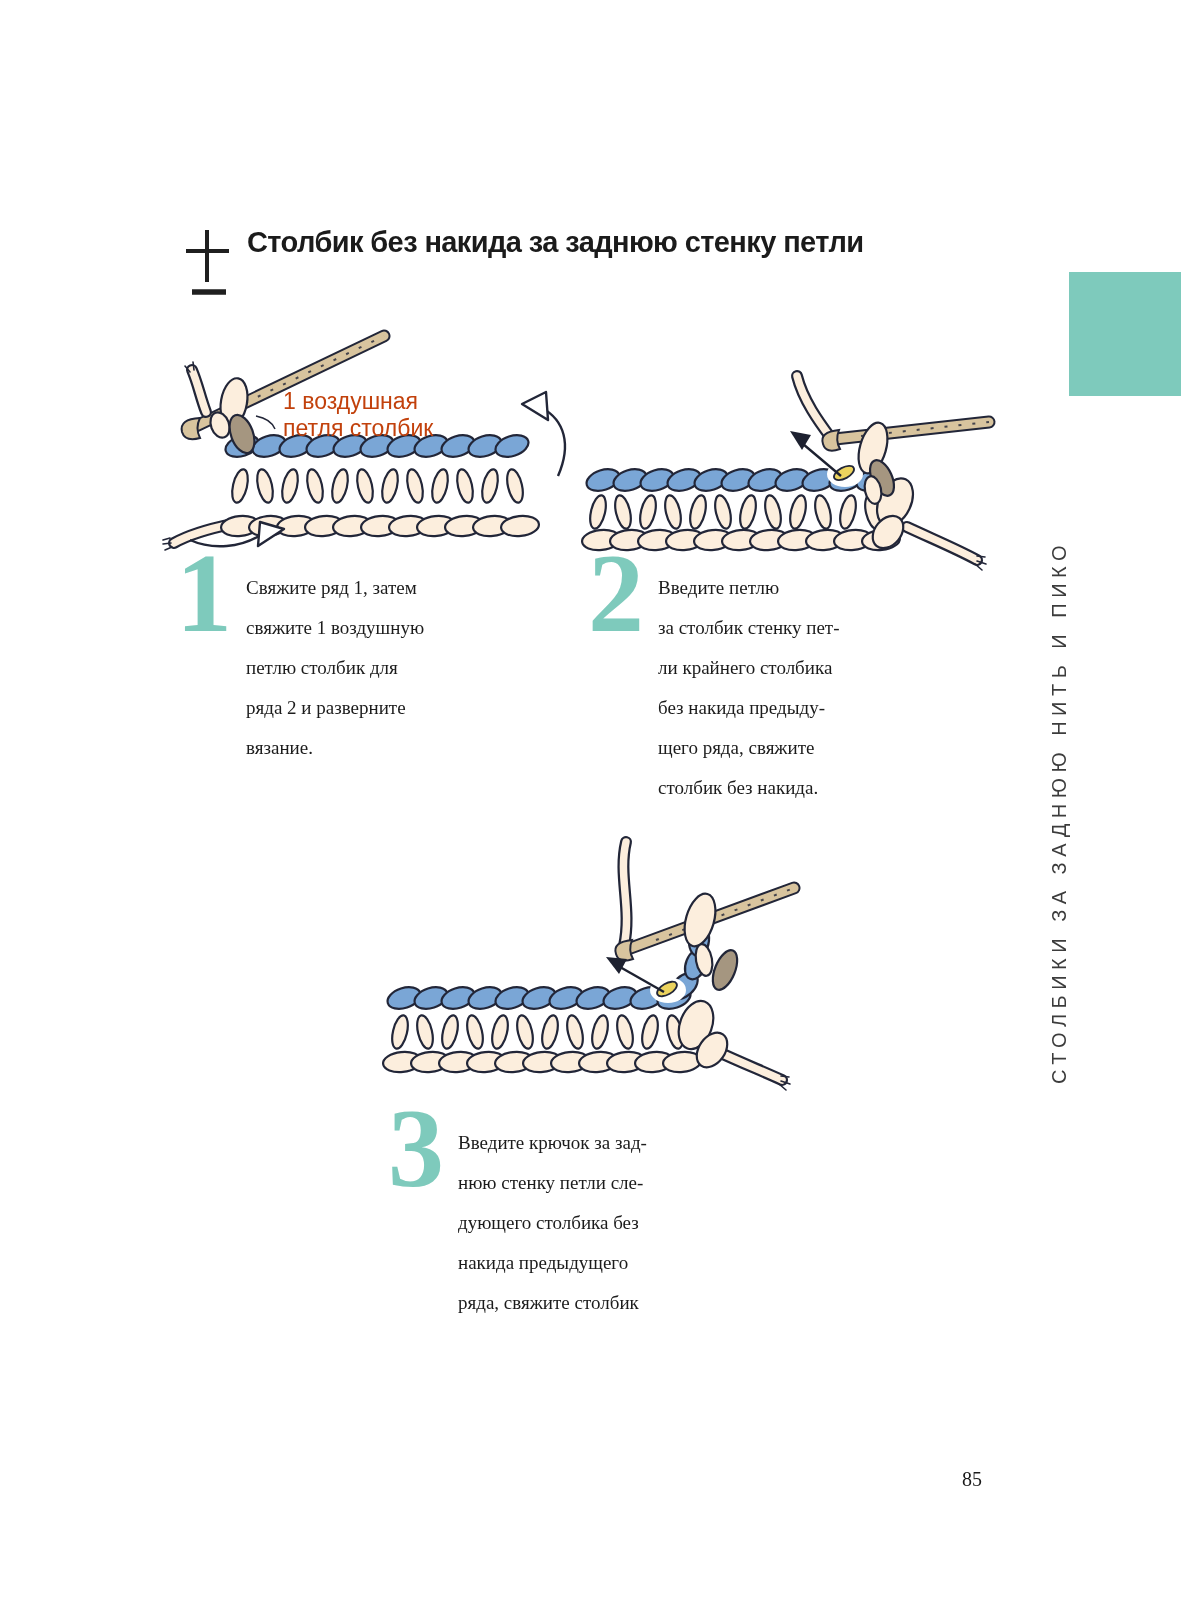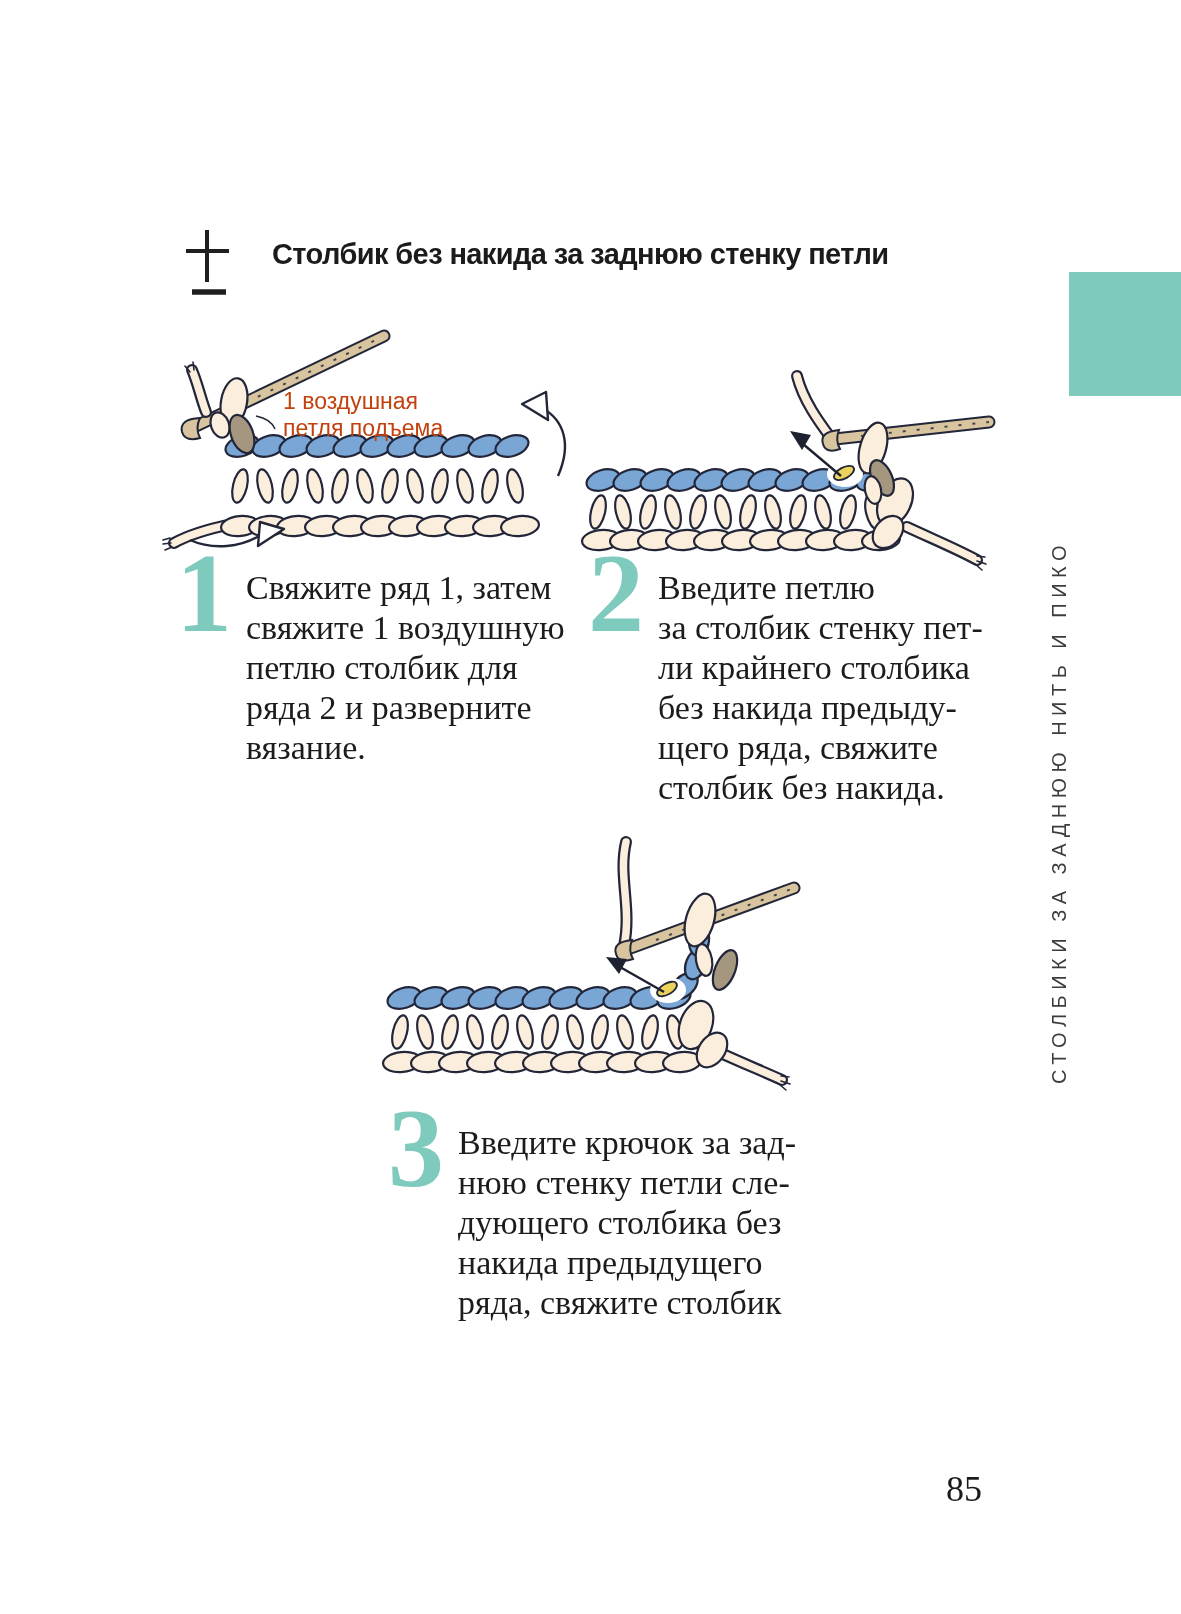--- a/index.html
+++ b/index.html
@@ -13,47 +13,47 @@
   }
   *{margin:0;padding:0;box-sizing:border-box}
   html,body{background:#ffffff}
   .page{
     position:relative;width:1181px;height:1614px;background:#ffffff;
     overflow:hidden;font-family:"Liberation Serif",serif;color:var(--ink);
   }
   .abs{position:absolute}
   
   .title{
-    left:247px;top:238px;width:760px;
+    left:247px;top:226px;width:760px;
     font-family:"Liberation Sans",sans-serif;font-weight:bold;
-    font-size:29px;letter-spacing:-0.6px;color:#1b1b1b;margin-left:25px;
+    font-size:29px;letter-spacing:-0.6px;color:#1b1b1b;
   }
   
   .step-number{
     font-family:"Liberation Serif",serif;font-weight:bold;
     font-size:112px;line-height:90px;color:var(--accent-teal);
   }
-  .step-text{font-size:34px;line-height:40px;color:var(--ink)}
+  .step-text{font-size:19px;line-height:40px;color:var(--ink)}
   .step-text div{white-space:nowrap}
   
   .caption{
     font-family:"Liberation Sans",sans-serif;font-size:23px;line-height:27px;
     color:#c2410c;
   }
   
   .vertical-label{
     left:1038px;top:524px;height:560px;width:42px;
     writing-mode:vertical-rl;transform:rotate(180deg);
     font-family:"Liberation Sans",sans-serif;font-weight:100;
     font-size:20px;letter-spacing:5.5px;color:#3c3c3c;
     display:flex;align-items:center;justify-content:flex-start;
     white-space:nowrap;
   }
   .teal-square{left:1069px;top:272px;width:112px;height:124px;background:var(--accent-teal)}
-  .page-number{left:912px;top:1468px;width:70px;text-align:right;font-size:36px;color:#1a1a1a}
+  .page-number{left:912px;top:1468px;width:70px;text-align:right;font-size:20px;color:#1a1a1a}
   
   svg{display:block;overflow:visible}
   .blue{fill:var(--stitch-blue);stroke:#222638;stroke-width:2.2}
   .cream{fill:var(--yarn-cream);stroke:#222638;stroke-width:2.2}
   .taupe{fill:var(--yarn-taupe);stroke:#222638;stroke-width:2.2}
   .tan{fill:var(--hook-tan);stroke:#222638;stroke-width:2}
   .yellow{fill:var(--highlight-yellow);stroke:#222638;stroke-width:1.8}
   .flash{fill:#fff;stroke:none}
   .rod-outline{stroke:#222638;stroke-width:13;stroke-linecap:round}
   .rod-fill{stroke:var(--hook-tan);stroke-width:9;stroke-linecap:round}
@@ -163,21 +163,21 @@
     <g>
       <path class="arrow-open" d="M398,150 C412,118 404,94 382,82"></path>
       <polygon class="hollow-head" points="386,66 362,78 388,94"></polygon>
     </g>
     <g>
       <path class="arrow-open" d="M30,214 C52,224 82,222 102,208"></path>
       <polygon class="hollow-head" points="100,196 124,203 98,220"></polygon>
     </g>
   </svg>
   <div class="abs caption" style="left:283px;top:388px">1 воздушная</div>
-  <div class="abs caption" style="left:283px;top:415px">петля подъема</div>
+  <div class="abs caption" style="left:283px;top:415px">петля столбик</div>
 
   <svg class="abs" style="left:573px;top:372px" width="420" height="200" viewBox="0 0 420 200">
     <g>
       <path class="yarn-outline" d="M334,155 C362,168 386,178 404,188"></path>
       <path class="yarn-fill" d="M334,155 C362,168 386,178 404,188"></path>
       <path class="fray" d="M404,184 l8,1 M404,189 l9,3 M402,192 l7,6"></path>
     </g>
     <g>
         <use href="#chain-loop" x="28" y="168"></use>
         <use href="#chain-loop" x="56" y="168"></use>

